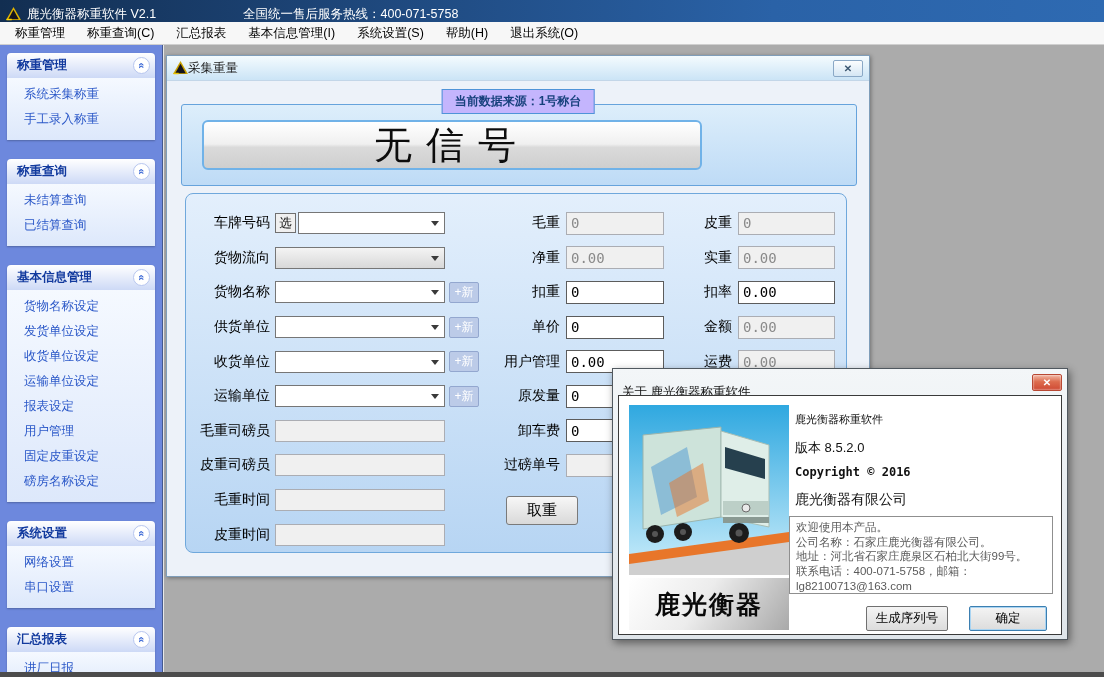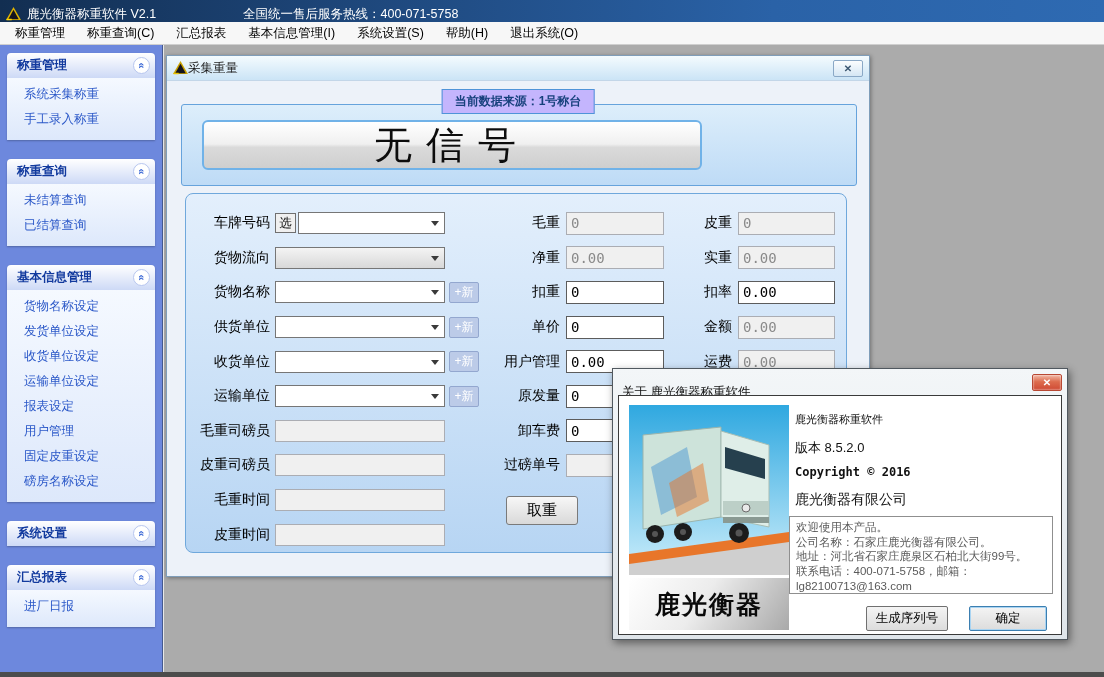--- a/index.html
+++ b/index.html
@@ -195,20 +195,24 @@
       </div>
     </div>
 
     <div class="panel">
       <div class="panel-hd">
         <span>系统设置</span>
         <span class="chev-circle">
             <span>«</span>
           </span>
       </div>
+      <div class="panel-bd">
+        <div class="side-link">网络设置</div>
+        <div class="side-link">串口设置</div>
+      </div>
     </div>
 
     <div class="panel">
       <div class="panel-hd">
         <span>汇总报表</span>
         <span class="chev-circle">
             <span>«</span>
           </span>
       </div>
       <div class="panel-bd">

